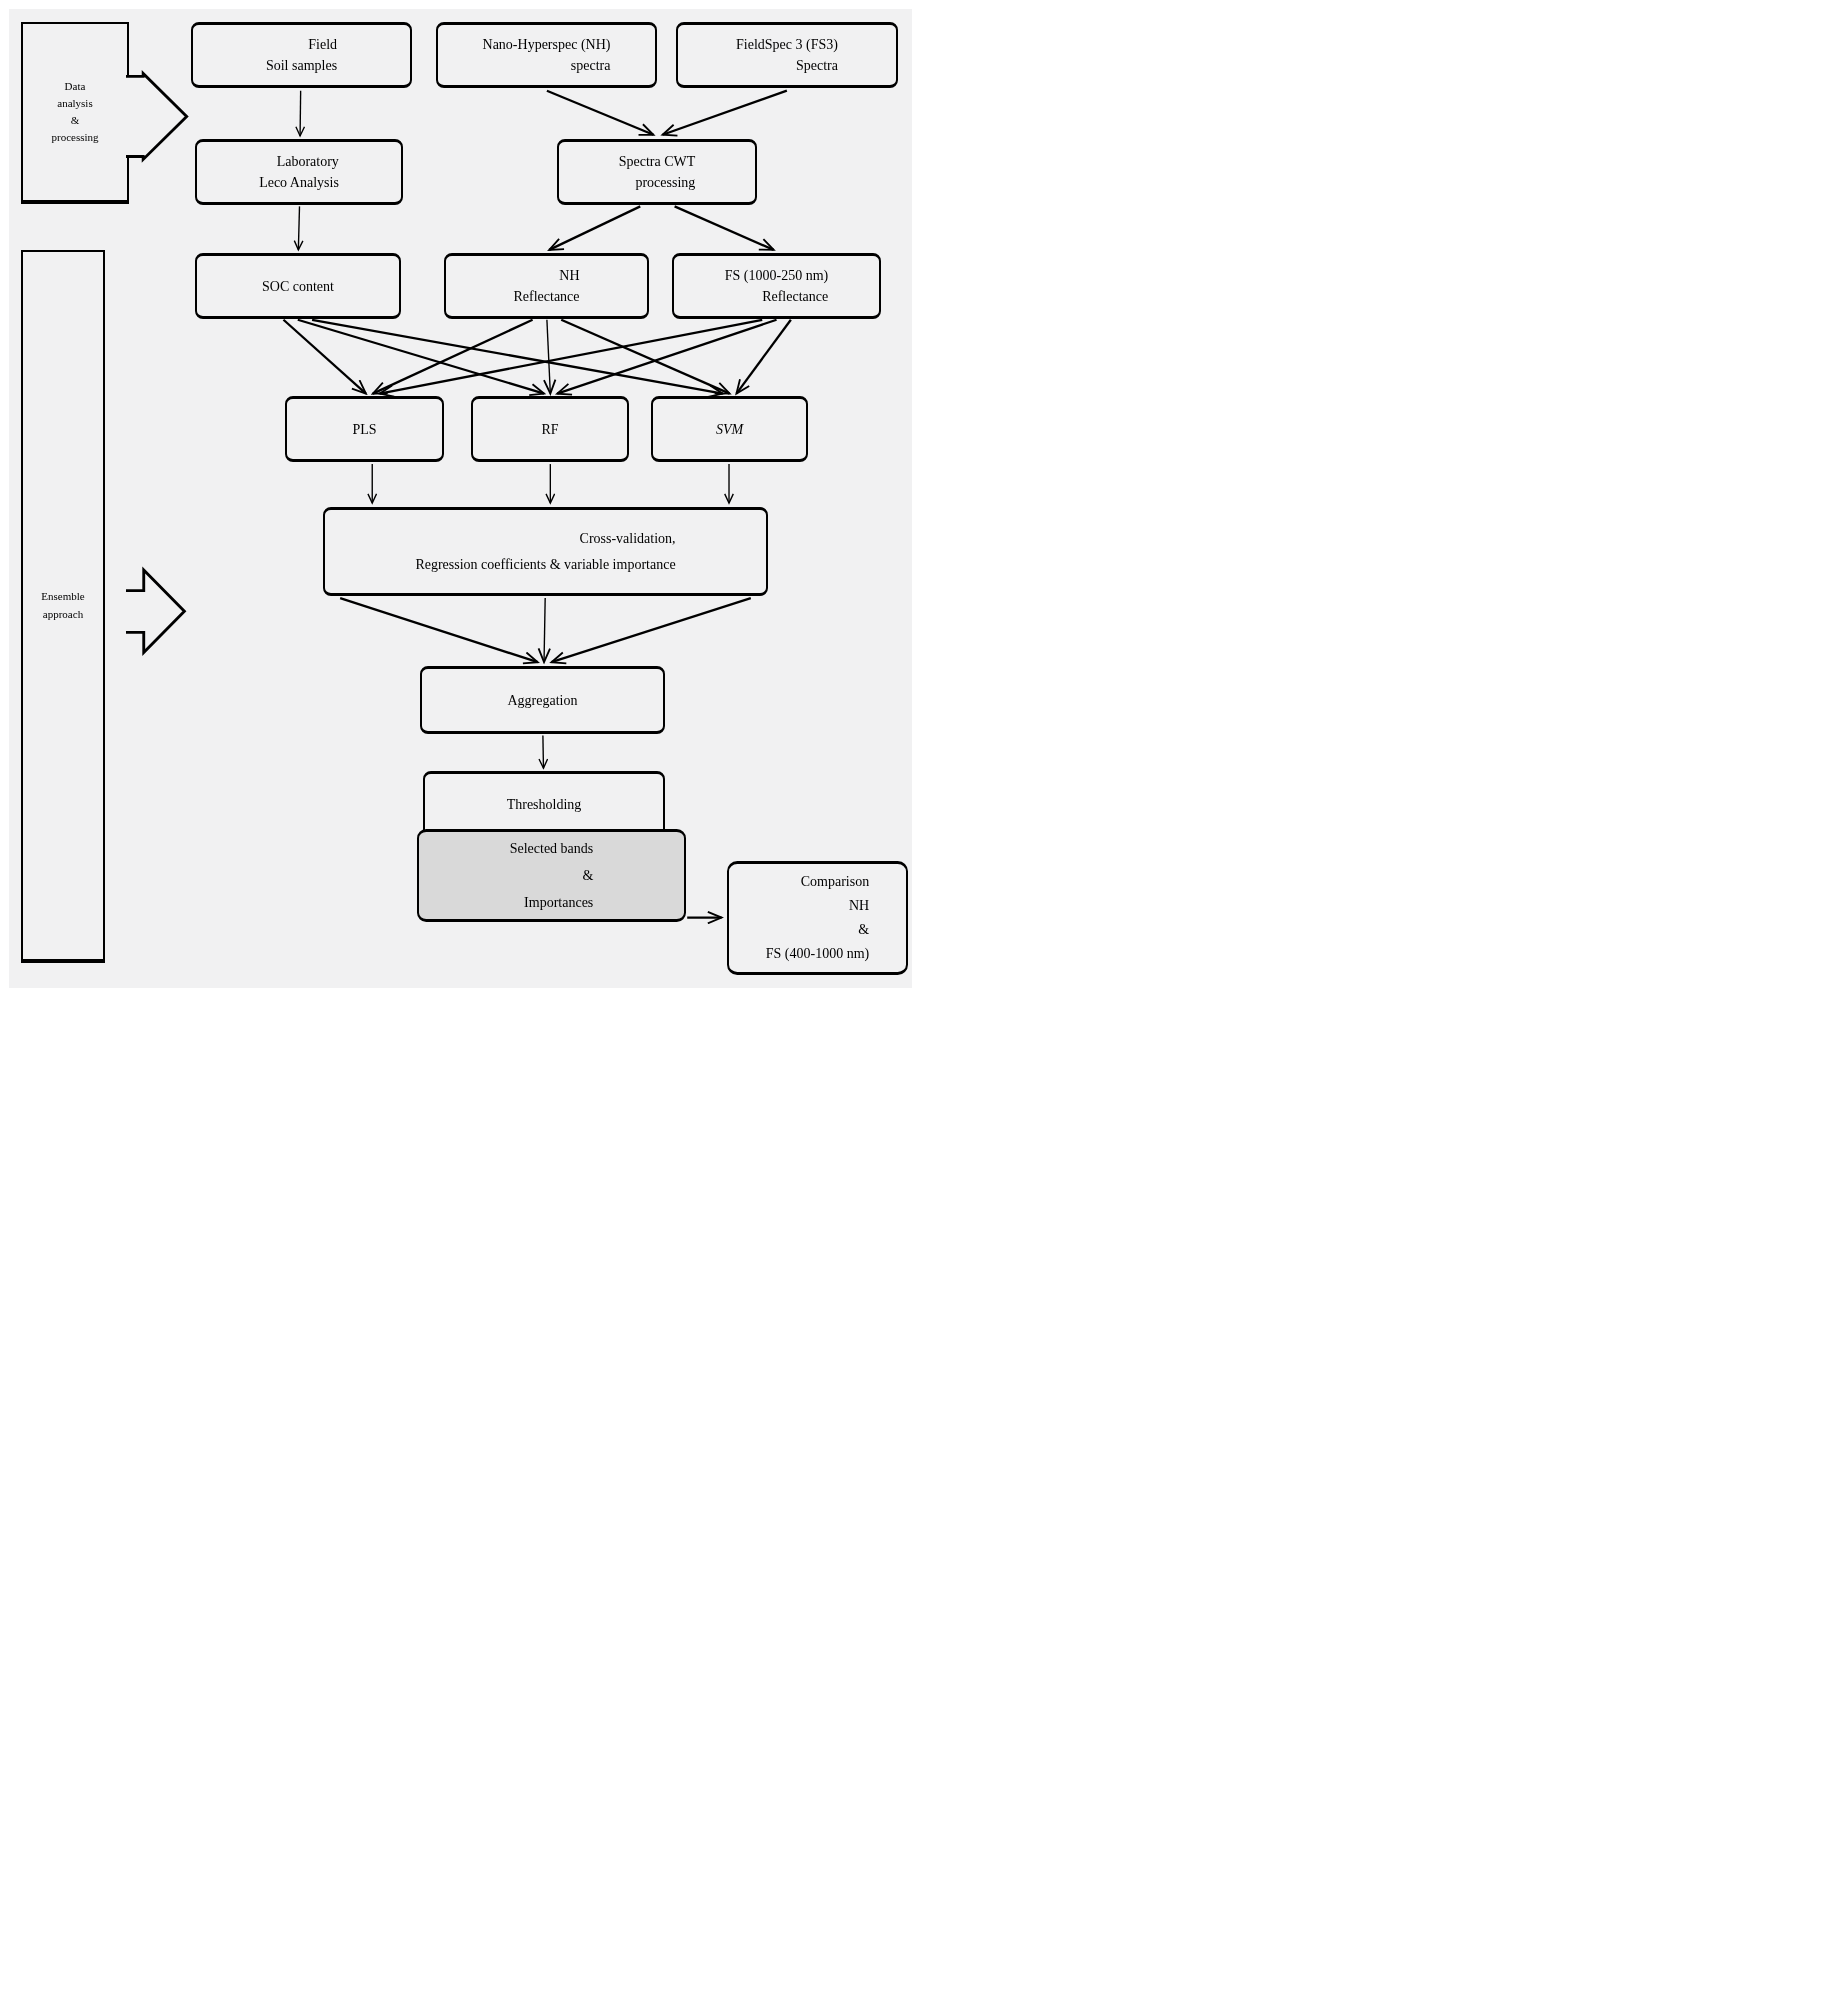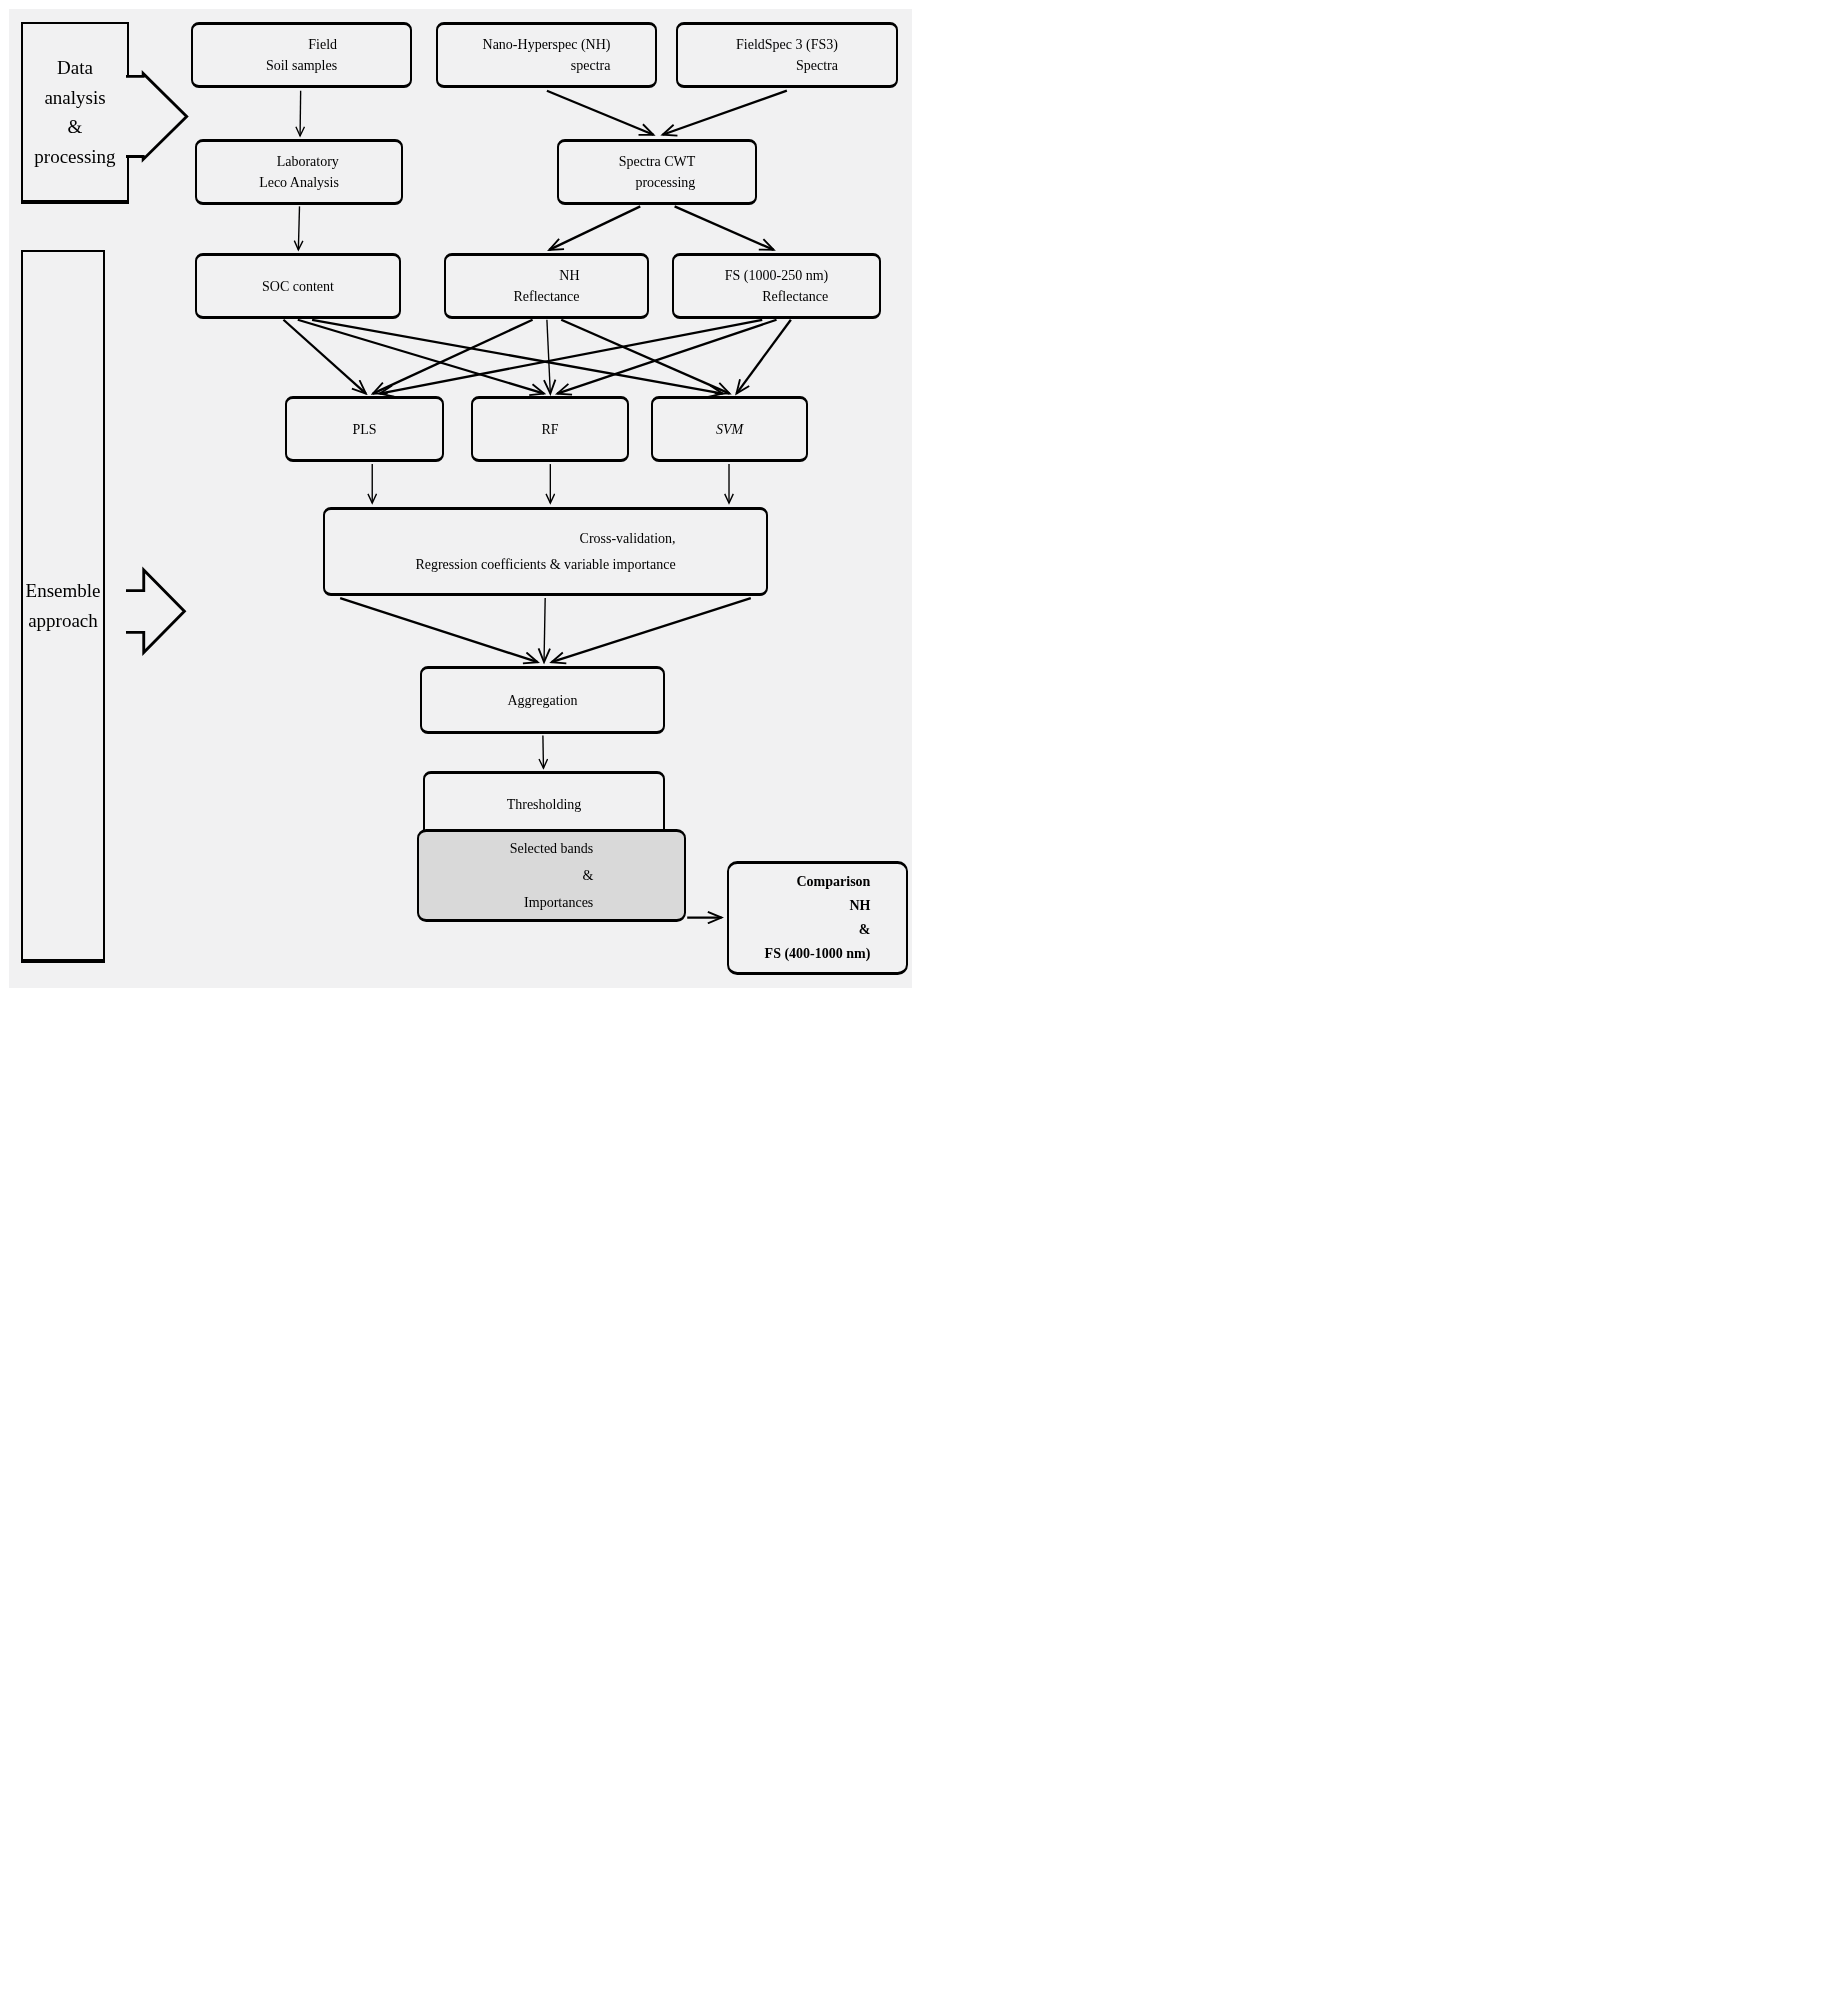--- a/index.html
+++ b/index.html
@@ -31,41 +31,41 @@
     text-align:right;white-space:pre-line;
     font-size:14px;line-height:1.5;
   }
   .stage{
     position:absolute;box-sizing:border-box;
     background:var(--node-fill);
     border:2.9px solid var(--line);
     border-bottom-width:4px;
     display:flex;align-items:center;justify-content:center;
     text-align:center;white-space:pre-line;
-    font-size:19px;line-height:1.55;
+    font-size:11px;line-height:1.55;
   }
   
   #n-data      {left:21px;  top:22.3px;   width:108px; height:182px;}
   #n-ensemble  {left:21px;  top:250px;  width:84px; height:713px;}
   #n-field     {left:191px; top:22.3px;   width:221px; height:66px;}
   #n-nano      {left:436px; top:22.3px;   width:221px; height:66px;}
   #n-fs3       {left:676px;top:22.3px;   width:222px; height:66px;}
   #n-lab       {left:195px; top:139px;  width:208px; height:66px;}
   #n-cwt       {left:557px; top:139px;  width:200px; height:66px;}
   #n-soc       {left:195px; top:253px;  width:206px; height:66px;}
   #n-nhrefl    {left:444px; top:253px;  width:205px; height:66px;}
   #n-fsrefl    {left:672px;top:253px;  width:209px; height:66px;}
   #n-pls       {left:285px; top:396px;  width:159px; height:66px;}
   #n-rf        {left:471px; top:396px;  width:158px; height:66px;}
   #n-svm      {left:651px;top:396px;  width:157px; height:66px;font-style:italic;}
   #n-cross     {left:323px; top:507px;  width:445px; height:89px; line-height:1.85;}
   #n-agg       {left:420px; top:666px; width:245px; height:68px;}
   #n-thresh    {left:423px; top:771px; width:242px; height:67px;}
   #n-selected  {left:417px; top:829px; width:269px; height:93px; background:var(--highlight-fill); line-height:1.95; border-radius:9.2px;}
-  #n-compare   {left:727px;top:861px; width:181px; height:114px; line-height:1.72; border-radius:10.3px;font-weight:bold;}
+  #n-compare   {left:727px;top:861px; width:181px; height:114px; line-height:1.72; border-radius:10.3px;}
   .conn{stroke:var(--line);fill:none;}
   .thin{stroke-width:2.4px;}
   .thick{stroke-width:4px;}
   .block-arrow{stroke:var(--line);stroke-width:5px;stroke-linejoin:miter;}
 </style>
 </head>
 <body>
 
 <div class="page">
   <div class="canvas-bg"></div>

